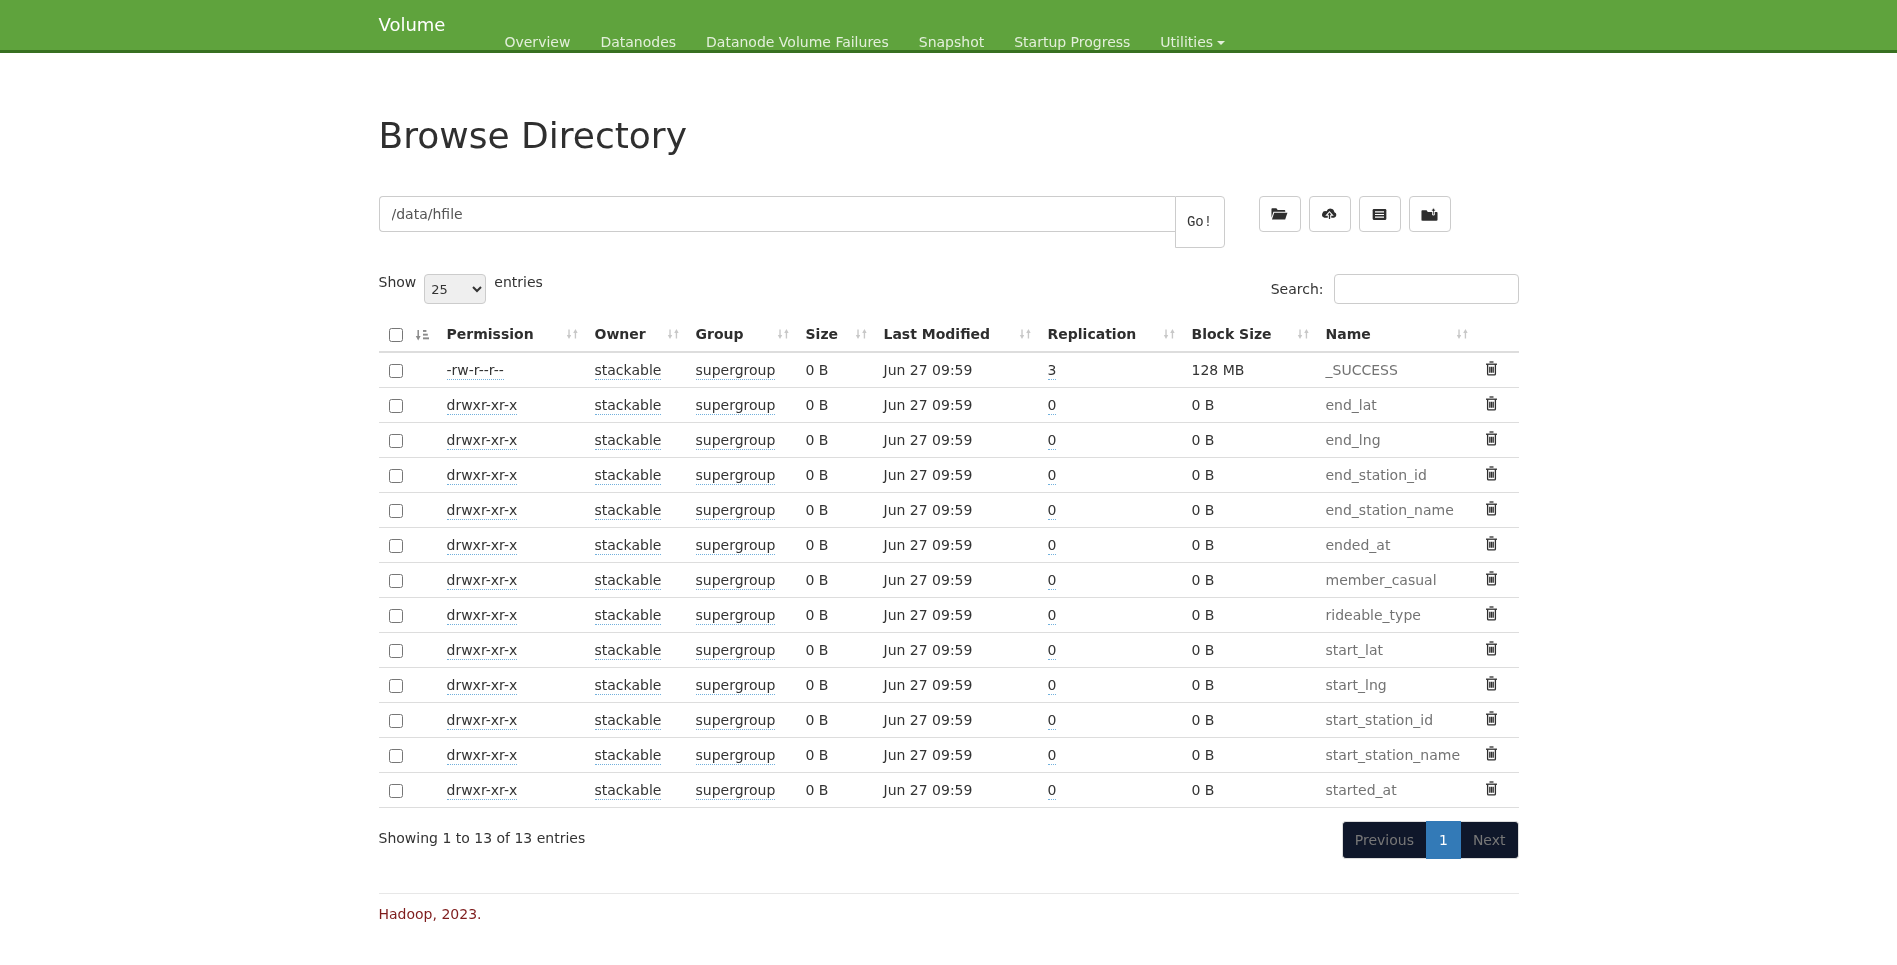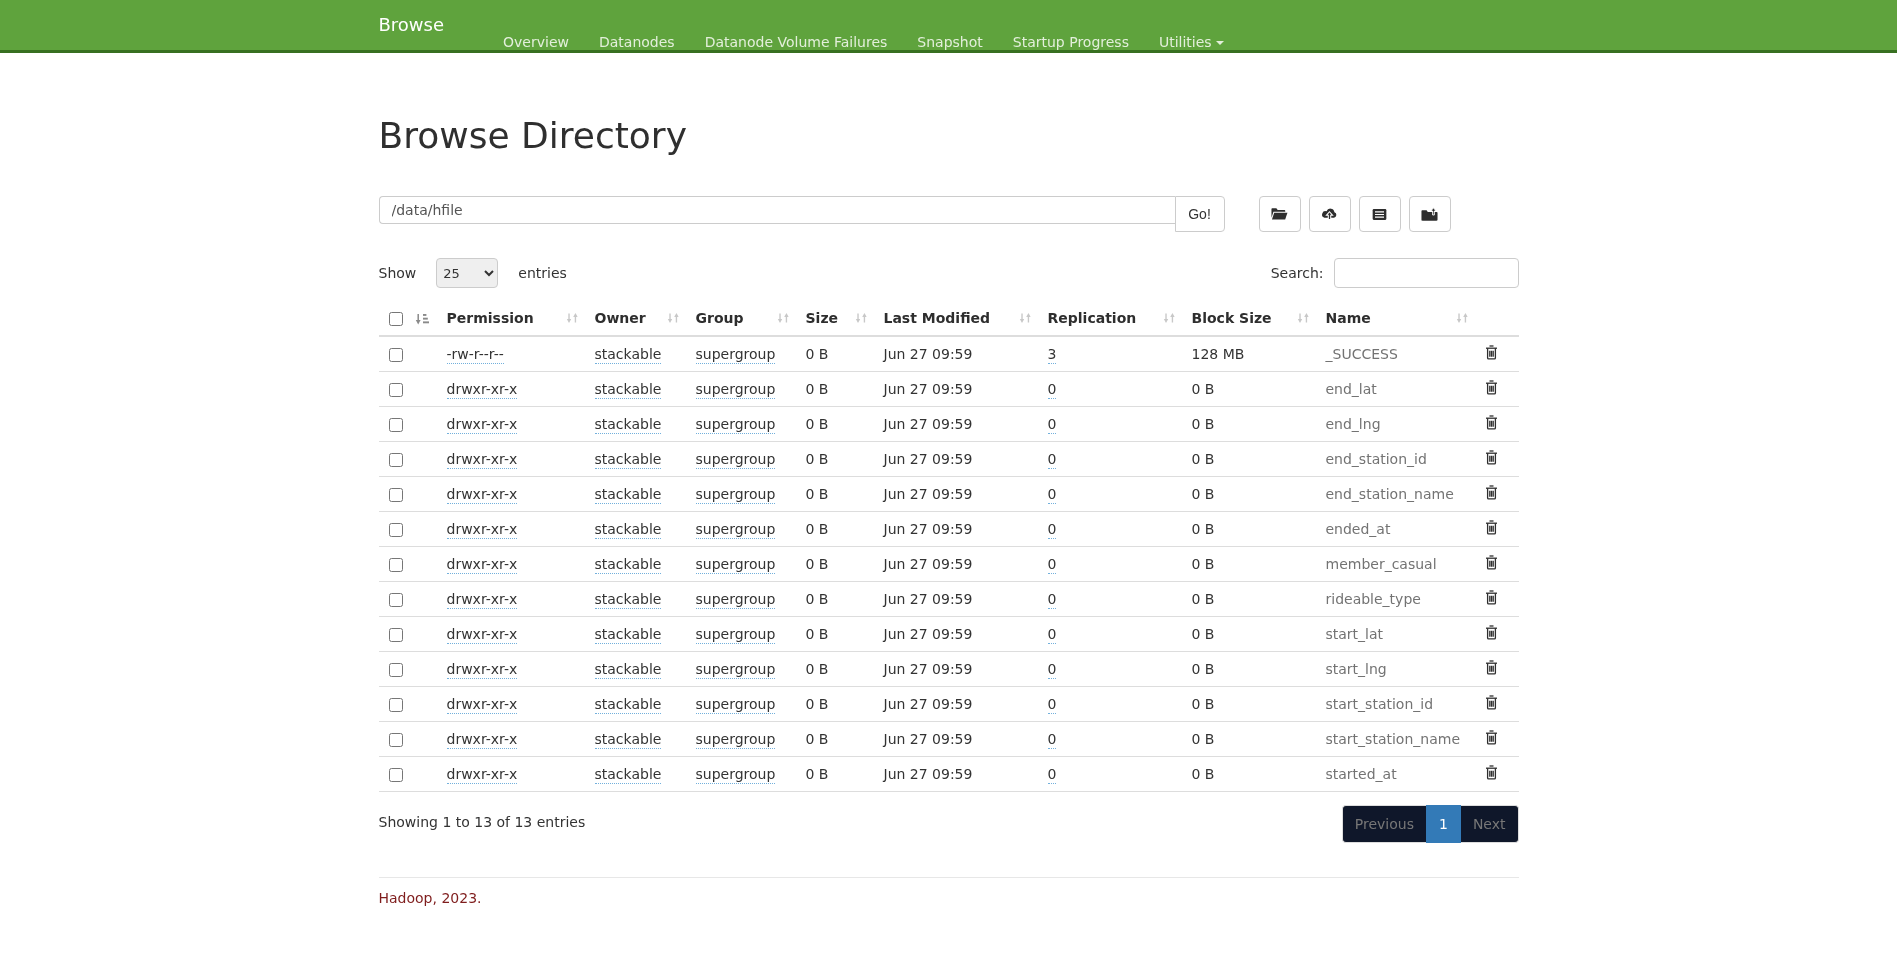--- a/index.html
+++ b/index.html
@@ -16,31 +16,31 @@
   .nav { display:flex; list-style:none; margin:17px; padding:0 0 0 12px; }
   .nav li a { display:block; color:#e3efdb; font-size:14px; line-height:50px; padding:0 15px; text-decoration:none; }
   .caret { display:inline-block; width:0; height:0; margin-left:4px; vertical-align:middle;
            border-top:4px solid #e3efdb; border-left:4px solid transparent; border-right:4px solid transparent; }
   
   .container { width:1170px; margin:16px auto; padding:0 15px; }
   h1 { font-size:36px; font-weight:normal; margin:62px 0 0; color:#2f2f2f; }
   
   .pathbar { display:flex; margin-top:40px; align-items:flex-start; }
   .input-group { display:flex; width:846px; }
-  .path-input { flex:1; height:28px; padding:6px 12px; font-size:14px; color:#555;
+  .path-input { flex:1; height:36px; padding:6px 12px; font-size:14px; color:#555;
                 border:1px solid #ccc; border-right:0; border-radius:4px 0 0 4px; outline:none;
                 font-family:inherit; }
-  .go-btn { width:50px; height:36px; background:#fff; border:1px solid #ccc; border-radius:0 4px 4px 0;
-            font-size:14px; color:#333; font-family:Liberation Sans, sans-serif; cursor:pointer; }
+  .go-btn { width:50px; height:52px; background:#fff; border:1px solid #ccc; border-radius:0 4px 4px 0;
+            font-size:14px; color:#333; font-family:Liberation Mono, monospace; cursor:pointer; }
   .icon-btns { display:flex; gap:8px; margin-left:34px; }
   .icon-btn { width:42px; height:36px; background:#fff; border:1px solid #ccc; border-radius:4px;
               display:flex; align-items:center; justify-content:center; color:#2e2e2e; cursor:pointer; }
   
   .controls { display:flex; justify-content:space-between; align-items:center; margin-top:26px; }
-  .length-menu { display:flex; align-items:center; gap:20px; }
+  .length-menu { display:flex; align-items:flex-start; gap:8px; }
   .length-menu select { height:30px; width:62px; border:1px solid #ccc; border-radius:4px;
                         font-size:13px; color:#333; font-family:inherit; padding:0 2px; }
   .search-box { display:flex; align-items:center; }
   .search-box input { height:30px; width:185px; border:1px solid #ccc; border-radius:4px;
                       padding:5px 10px; margin-left:10px; font-family:inherit; font-size:14px; outline:none; }
   
   table.listing { width:1140px; border-collapse:collapse; table-layout:fixed; margin-top:13px;
                   border-bottom:1px solid #ddd; }
   .listing thead th { text-align:left; font-weight:bold; font-size:14px; color:#2e2e2e;
                       padding:9px 24px 9px 10px; border-bottom:2px solid #ddd; position:relative; cursor:pointer; }
@@ -106,21 +106,21 @@
     </symbol>
     <symbol id="i-folder-move" viewBox="0 0 18 15">
       <path d="M0.5 4.1c0-.55.45-1 1-1h4.4l1.3 1.7h9.3c.55 0 1 .45 1 1v7.2c0 .55-.45 1-1 1H1.5c-.55 0-1-.45-1-1V4.1z" fill="currentColor"></path>
       <path d="M12.3 8V3.8h-1.9L13.2 0.4l2.8 3.4h-1.9V8z" fill="currentColor" stroke="#fff" stroke-width="1"></path>
     </symbol>
   </defs>
 </svg>
 
 <nav class="navbar">
   <div class="navbar-inner">
-    <a class="brand">Browse</a>
+    <a class="brand">Volume</a>
     <ul class="nav">
       <li>
           <a>Overview</a>
         </li>
       <li>
           <a>Datanodes</a>
         </li>
       <li>
           <a>Datanode Volume Failures</a>
         </li>

